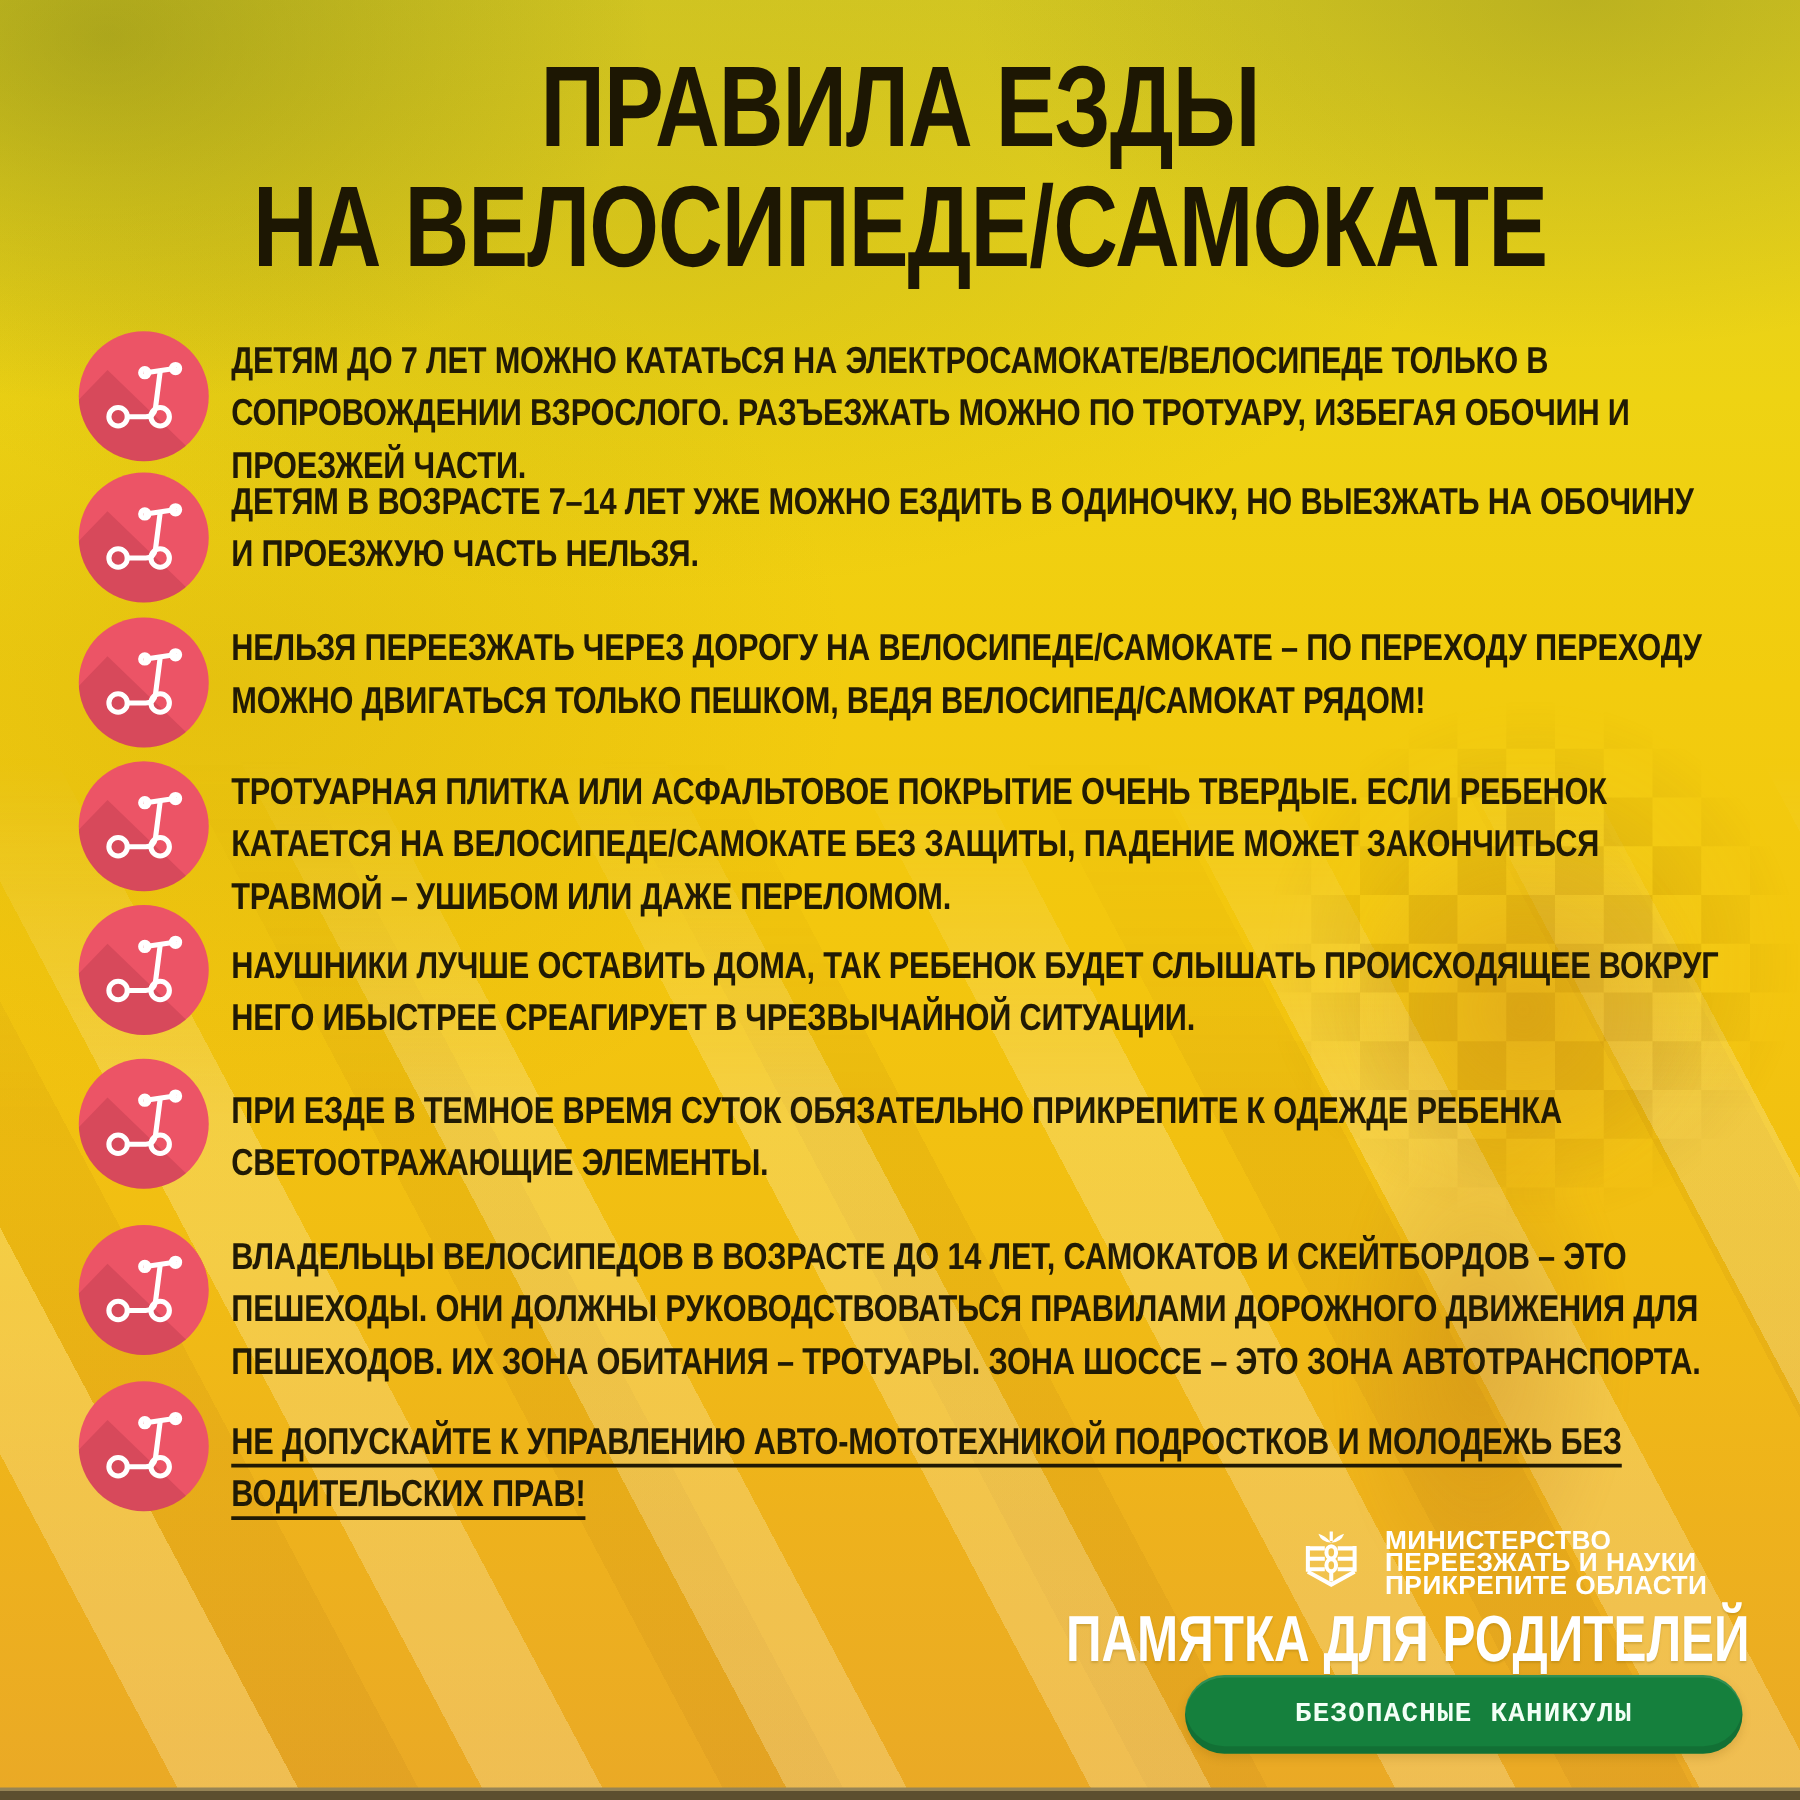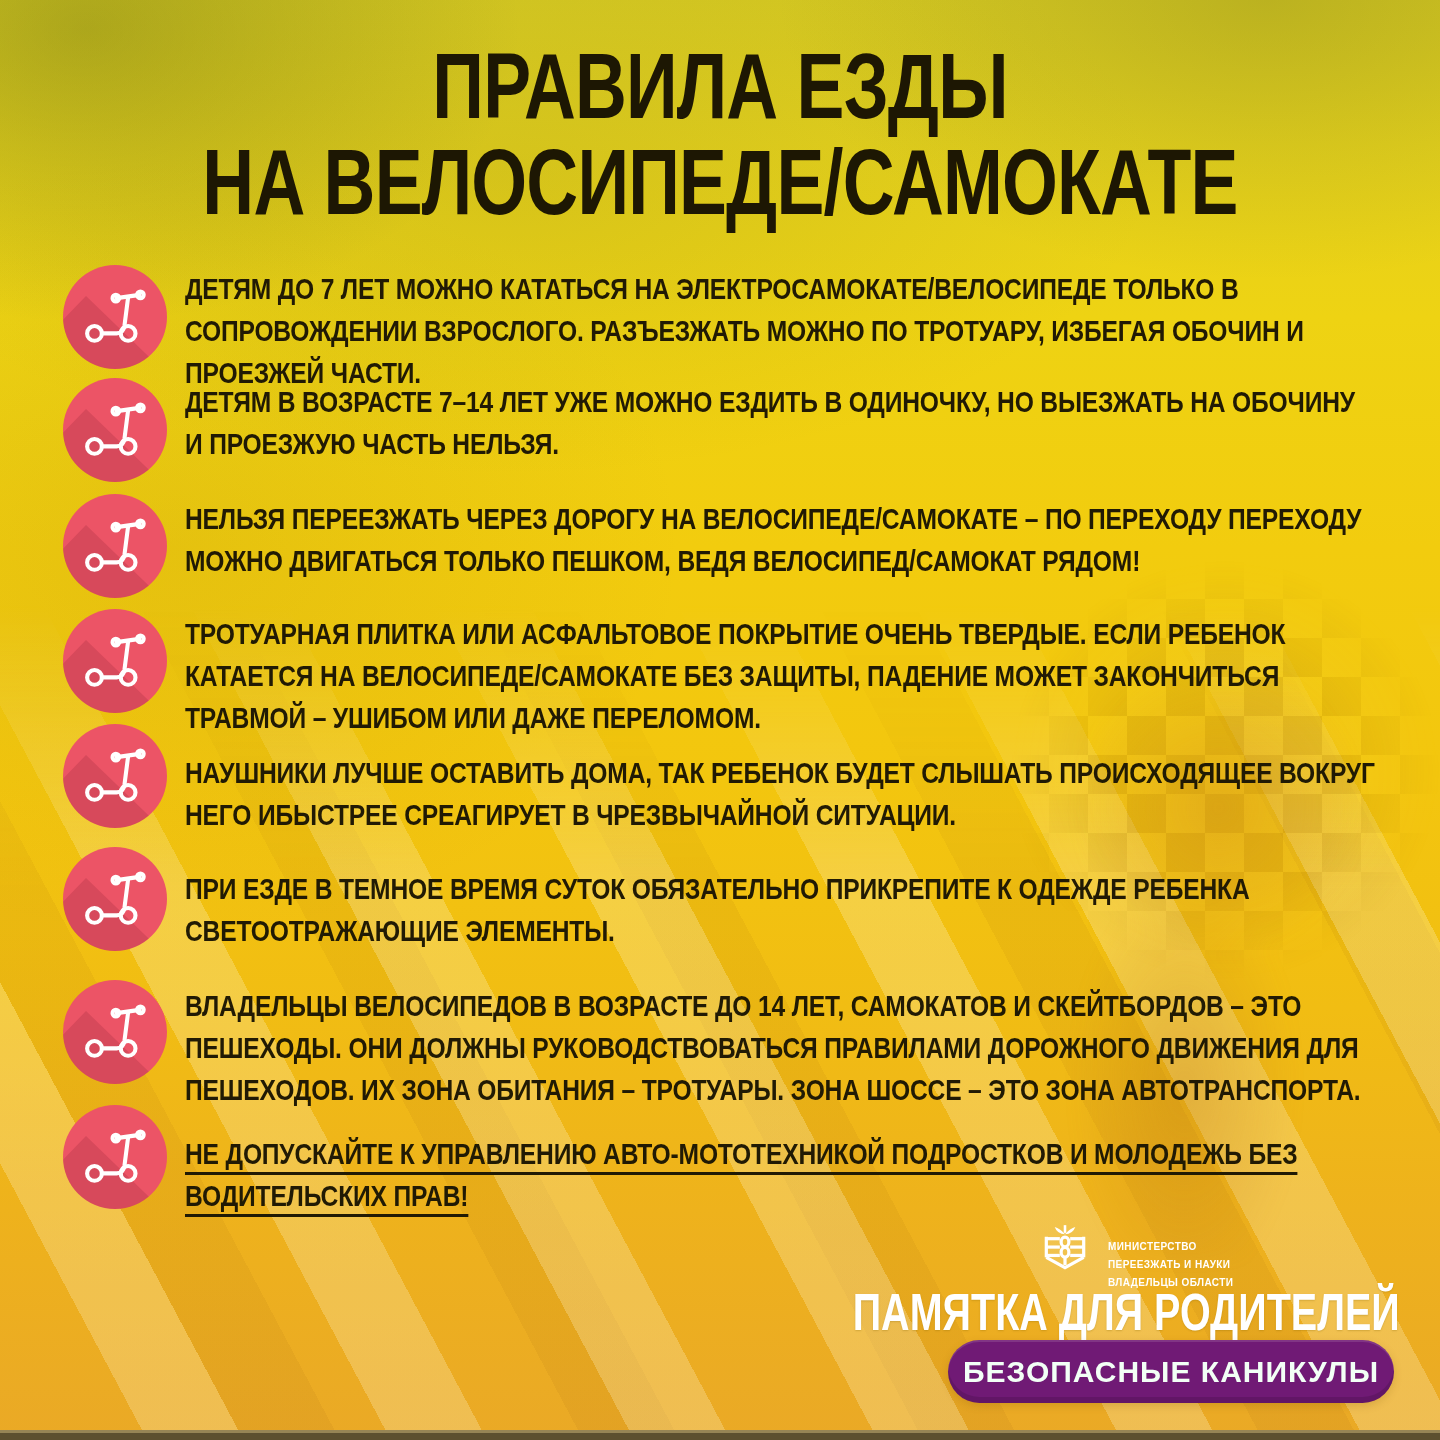--- a/index.html
+++ b/index.html
@@ -51,32 +51,33 @@
   }
   .scooter{position:absolute;left:11px;top:11px;width:82px;height:82px;z-index:2;}
   .rule{
     position:absolute;left:185px;width:1452px;
     transform:scaleX(0.82);transform-origin:left top;
     font-weight:bold;color:#211a04;font-size:30px;line-height:42px;letter-spacing:-0.2px;
   }
   .underline{text-decoration:underline;text-decoration-thickness:3px;text-underline-offset:8px;}
   .ministry{position:absolute;left:1036px;top:1220px;display:flex;align-items:flex-start;color:#fff;}
   .emblem{width:58px;height:58px;flex:0 0 auto;}
-  .ministry-text{margin-left:14px;margin-top:18px;font-weight:bold;font-size:10px;line-height:18px;letter-spacing:0.4px;}
+  .ministry-text{margin-left:14px;margin-top:4px;font-weight:bold;font-size:21px;line-height:18px;letter-spacing:0.4px;}
   .subtitle{
     position:absolute;right:40px;top:1282px;white-space:nowrap;
     font-weight:bold;color:#fff;font-size:52px;letter-spacing:0;
     transform:scaleX(0.76);transform-origin:right top;
     text-shadow:0 1px 2px rgba(120,90,0,0.25);
   }
   .badge{
     position:absolute;left:948px;top:1340px;width:446px;height:63px;border-radius:34px;
-    background:#701a75;color:#f2fff6;display:flex;align-items:center;justify-content:center;
-    font-weight:bold;font-size:30px;letter-spacing:1px;
+    background:#15803d;color:#f2fff6;display:flex;align-items:center;justify-content:center;
+    font-weight:bold;font-size:22px;letter-spacing:1px;
     box-shadow:inset 0 -6px 0 rgba(0,0,0,0.12), inset 0 2px 0 rgba(255,255,255,0.12), 0 3px 8px rgba(110,70,0,0.18);
+    font-family:Liberation Mono, monospace;
   }
 </style>
 </head>
 <body>
 
 <svg width="0" height="0" style="position:absolute">
   <symbol id="scooter" viewBox="0 0 100 100">
     <g stroke="#fff" stroke-width="5" fill="none" stroke-linecap="round">
       <circle cx="25" cy="70" r="9"></circle>
       <circle cx="66" cy="70" r="9"></circle>
@@ -172,21 +173,21 @@
         <ellipse cx="45" cy="50" rx="6" ry="7.5"></ellipse>
         <path d="M45 58 V70"></path>
         <path d="M45 22 Q37 13 29 11 Q33 22 45 22 Z" fill="#fff" stroke="none"></path>
         <path d="M45 22 Q53 13 61 11 Q57 22 45 22 Z" fill="#fff" stroke="none"></path>
         <path d="M45 20 V8" stroke-width="4"></path>
       </g>
     </svg>
     <div class="ministry-text">
       <div>МИНИСТЕРСТВО</div>
       <div>ПЕРЕЕЗЖАТЬ И НАУКИ</div>
-      <div>ВЛАДЕЛЬЦЫ ОБЛАСТИ</div>
+      <div>ПРИКРЕПИТЕ ОБЛАСТИ</div>
     </div>
   </div>
 
   <div class="subtitle">ПАМЯТКА ДЛЯ РОДИТЕЛЕЙ</div>
 
   <div class="badge">БЕЗОПАСНЫЕ КАНИКУЛЫ</div>
 
 </div>
 
 </body></html>

